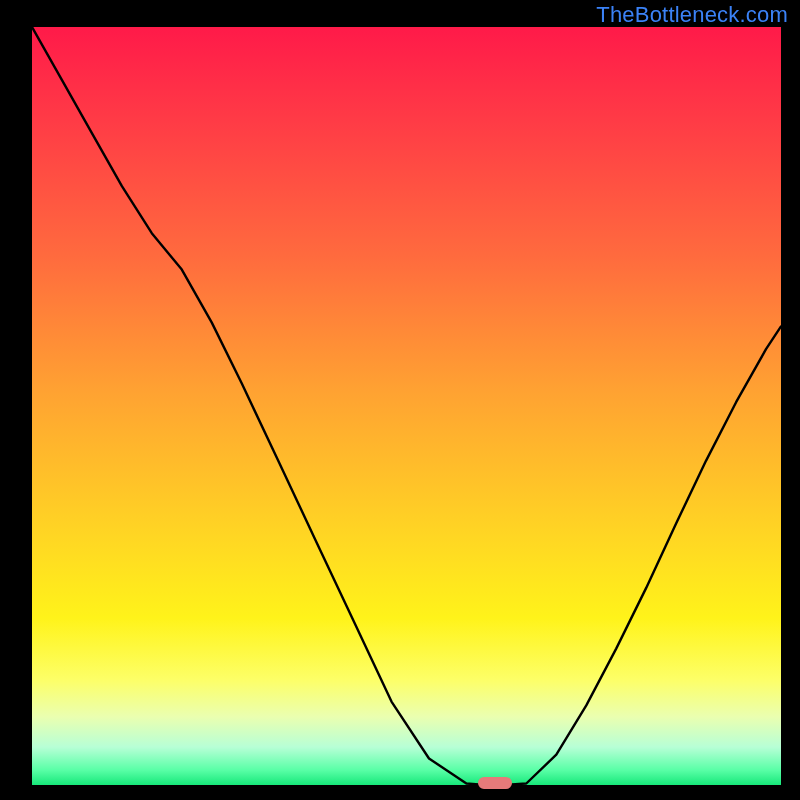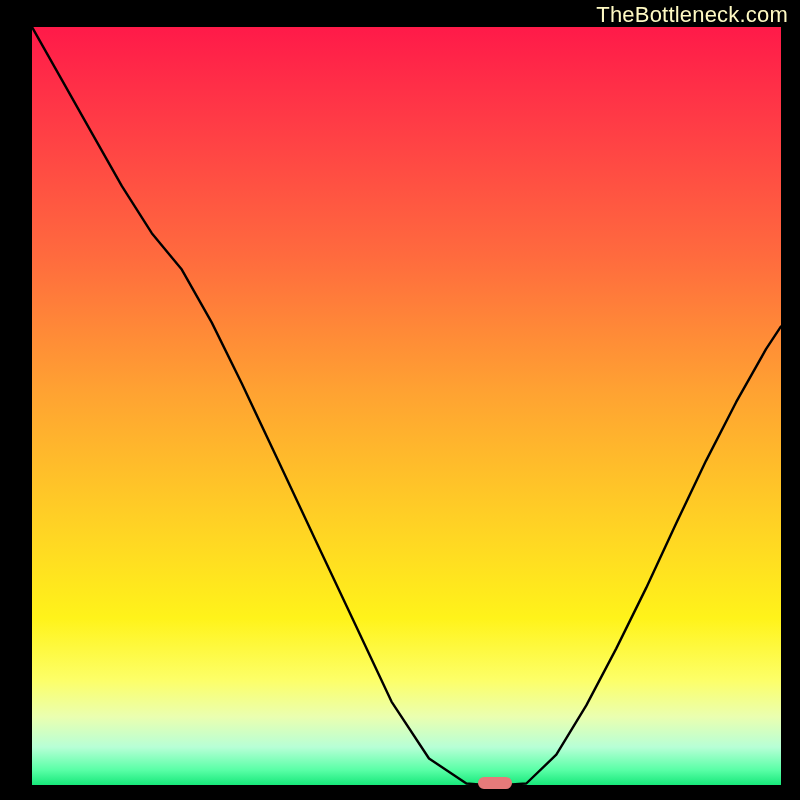--- a/index.html
+++ b/index.html
@@ -14,21 +14,21 @@
   .outer {
     position: relative;
     width: 800px;
     height: 800px;
     background: #000;
   }
   .watermark {
     position: absolute;
     top: 2px;
     right: 12px;
-    color: #fef9c3;
+    color: #3b82f6;
     font-size: 22px;
     font-weight: 400;
     letter-spacing: 0.2px;
     z-index: 10;
     user-select: none;
   }
   .plot-box {
     position: absolute;
     
     top: 27px;

